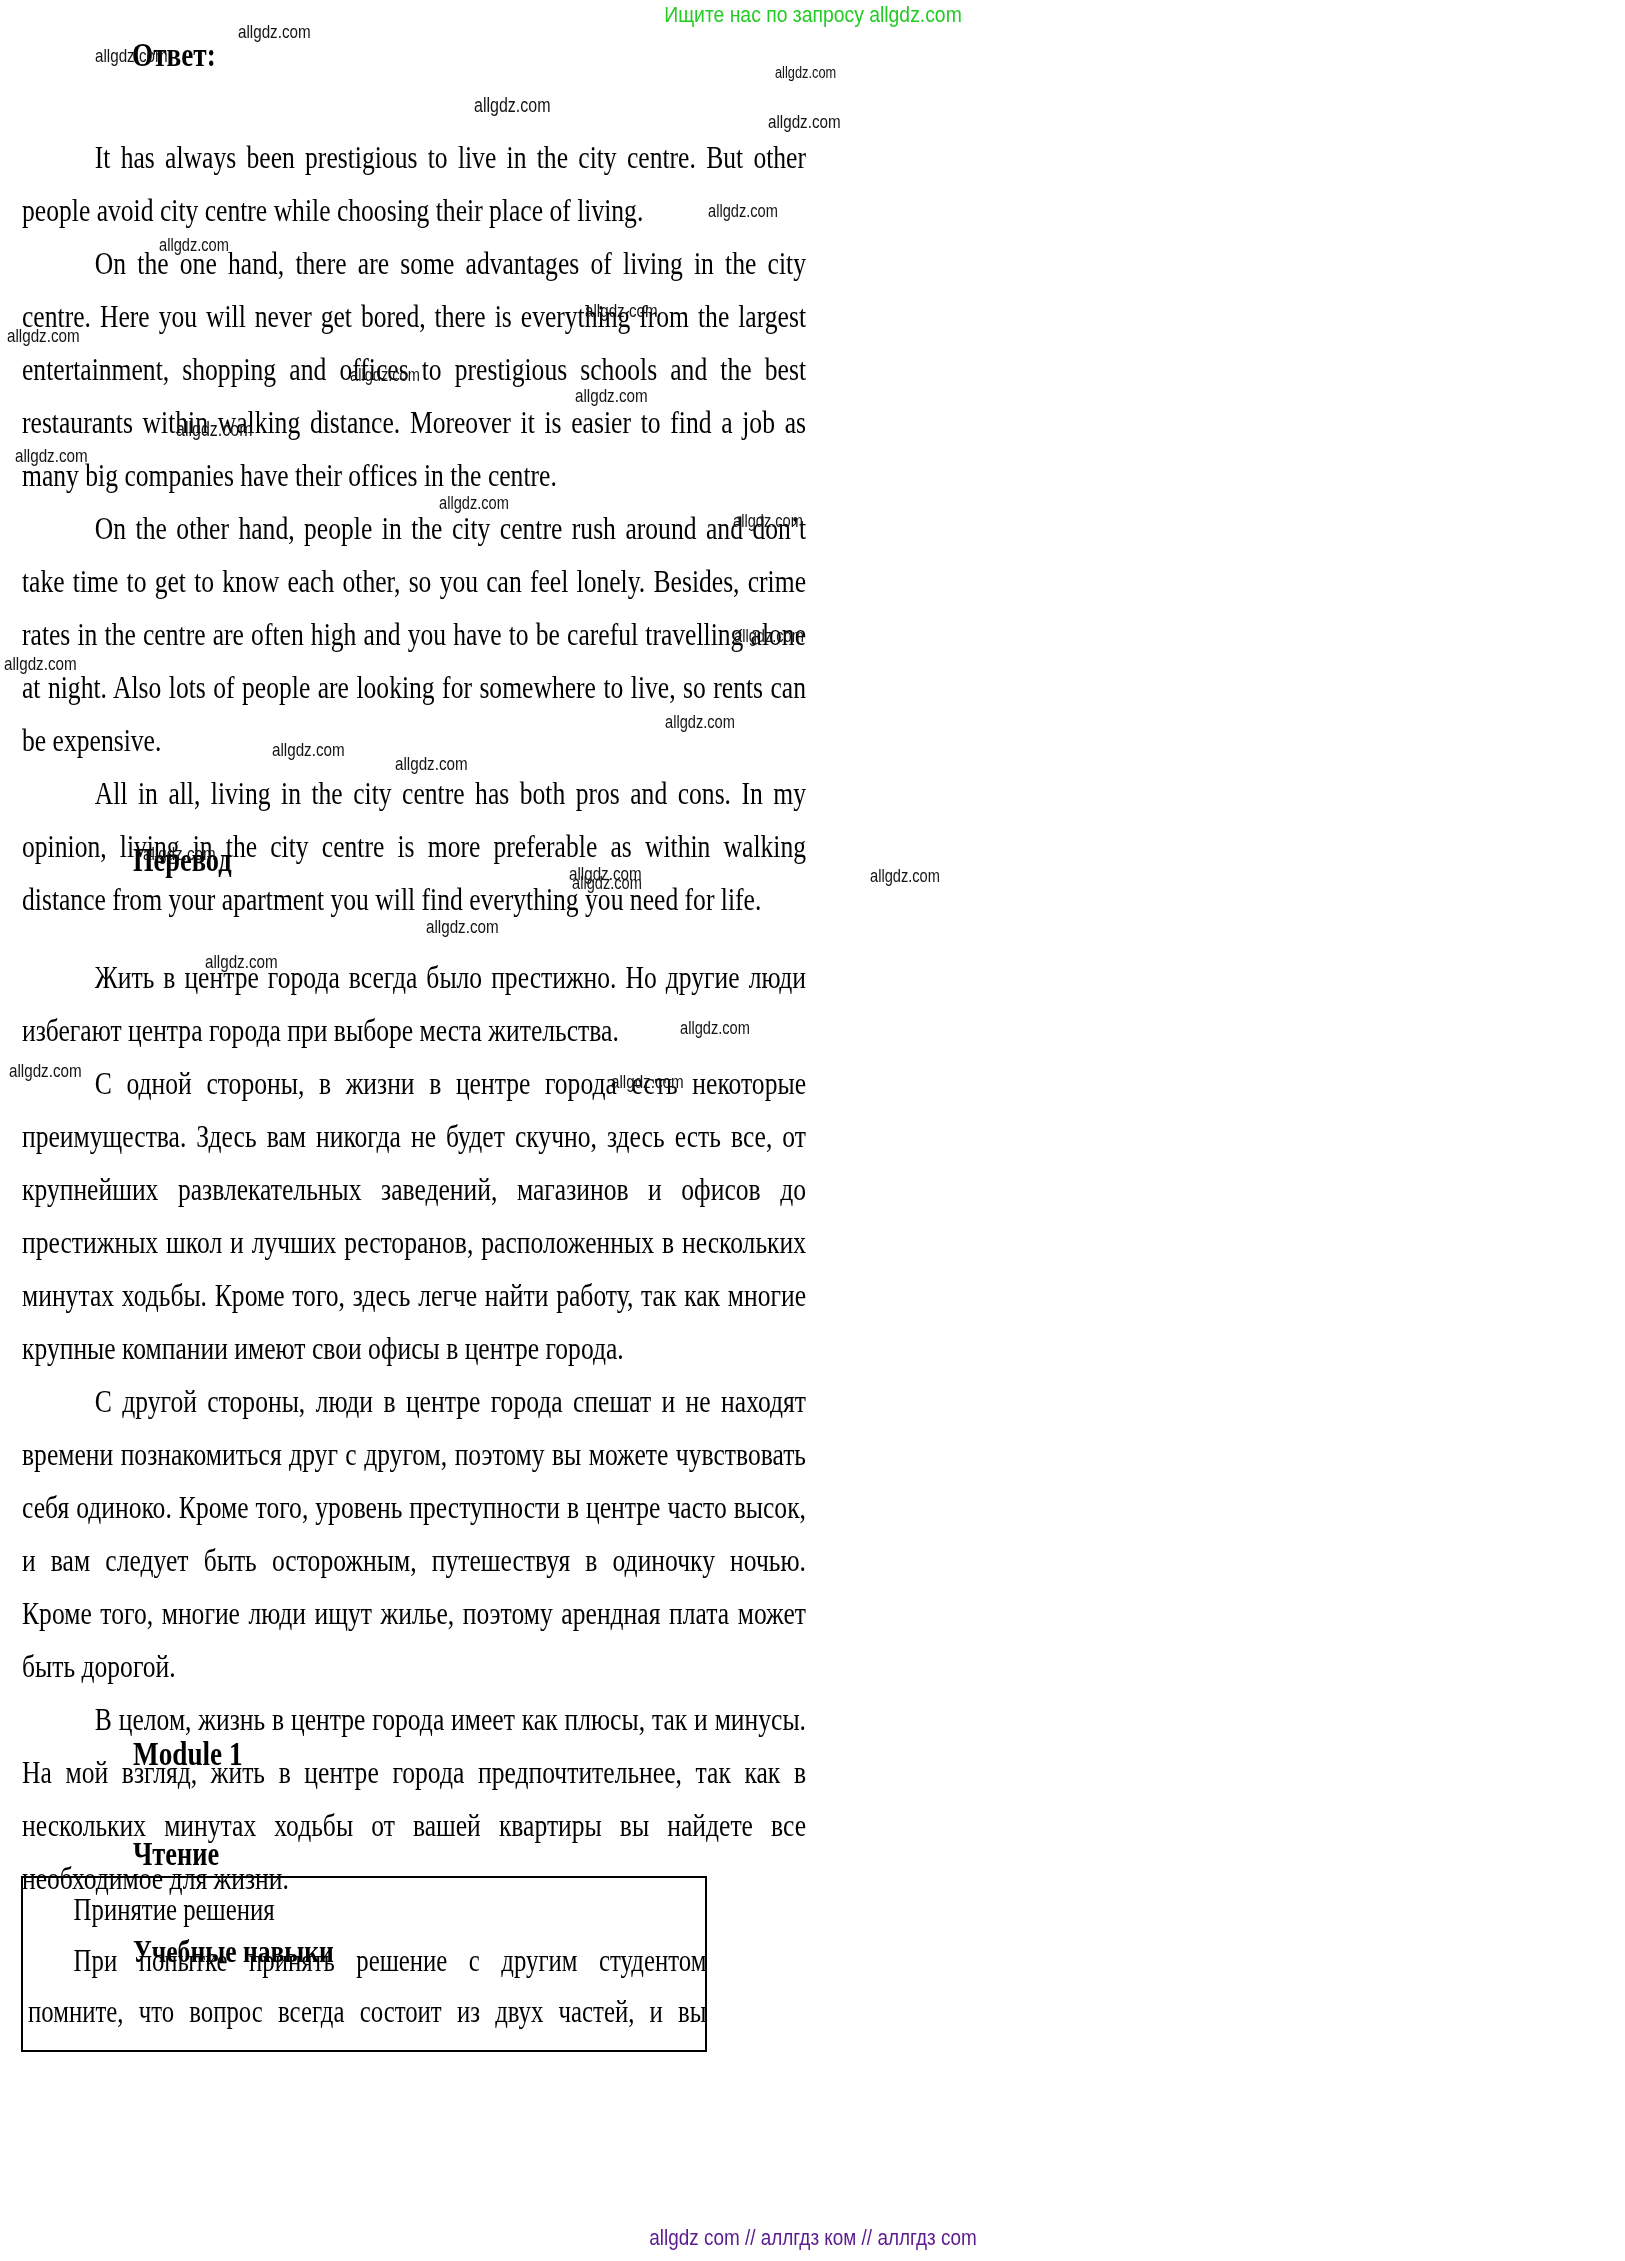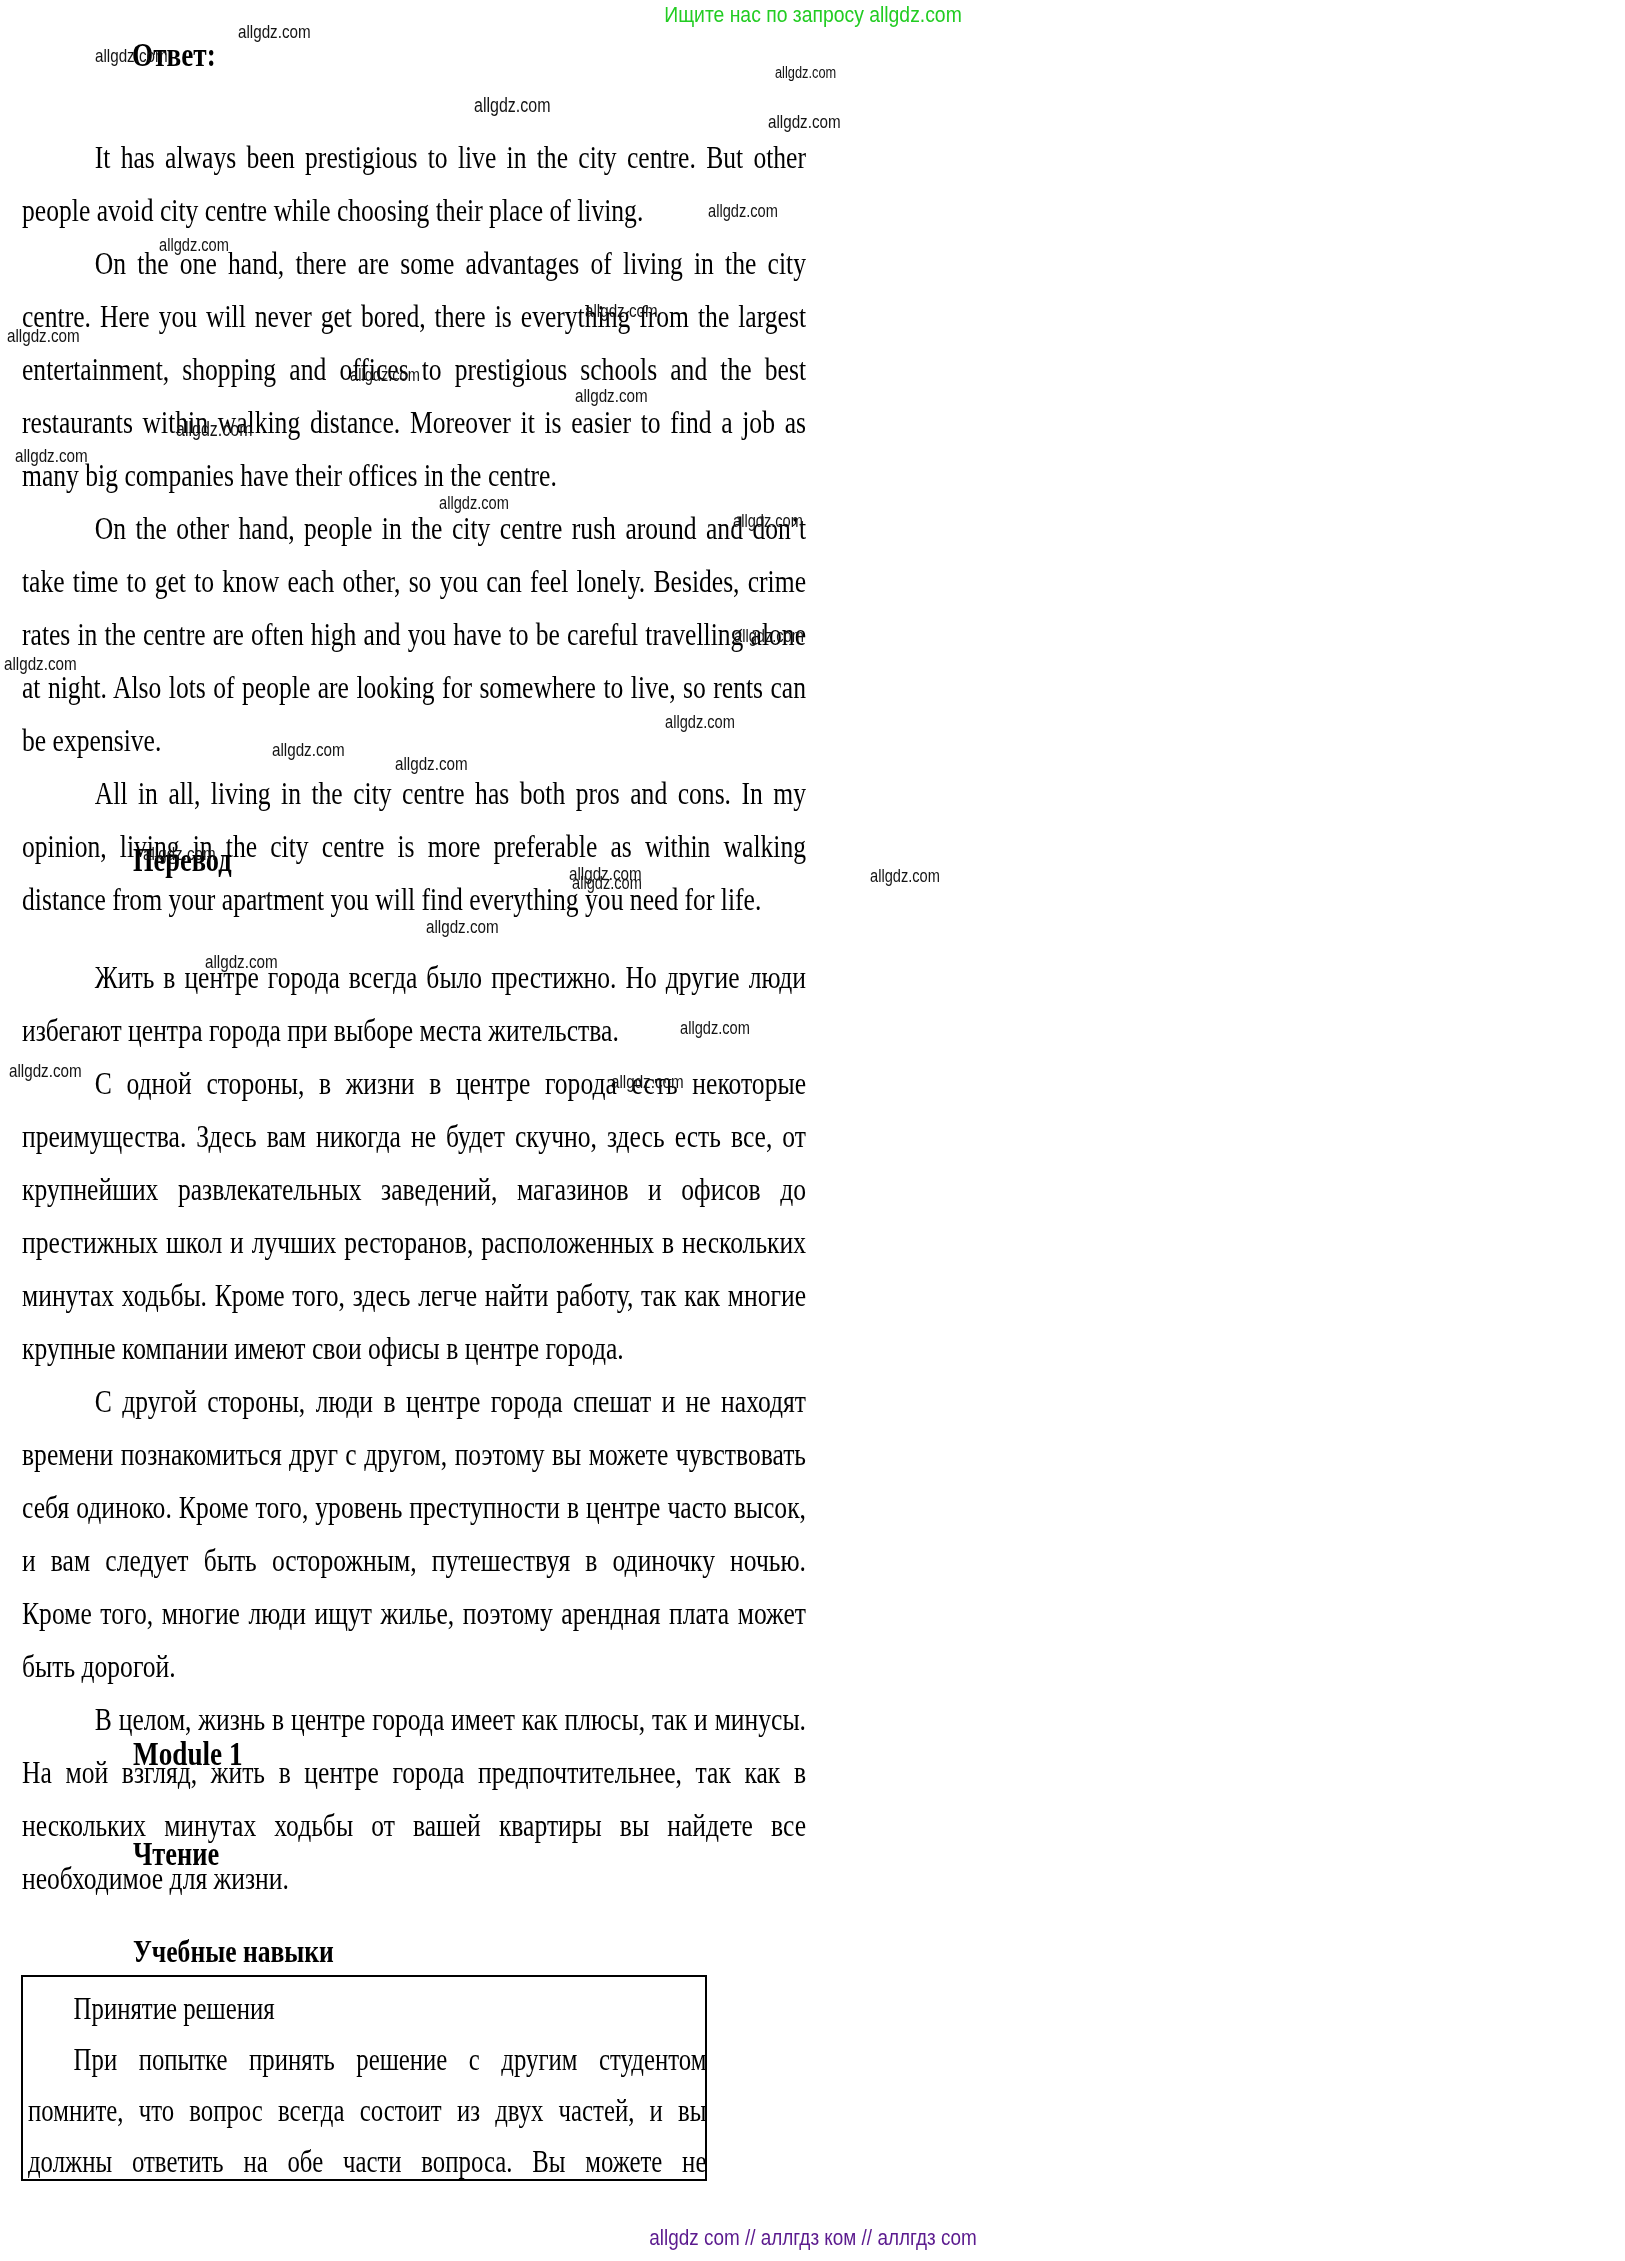--- a/index.html
+++ b/index.html
@@ -148,23 +148,23 @@
   #rus-essay {
     left: 22px;
     top: 943px;
     width: 980px;
   }
 
   
   .skills-box {
     position: absolute;
     left: 20.5px;
-    top: 1967px;
+    top: 1868px;
     width: 686px;
-    height: 206px;
+    height: 176px;
     border: 2.2px solid #000000;
     box-sizing: border-box;
     overflow: hidden;
     text-decoration: underline;
   }
   .skills-inner {
     position: absolute;
     left: 5.9px;
     top: 5.9px;
     width: 848px;

